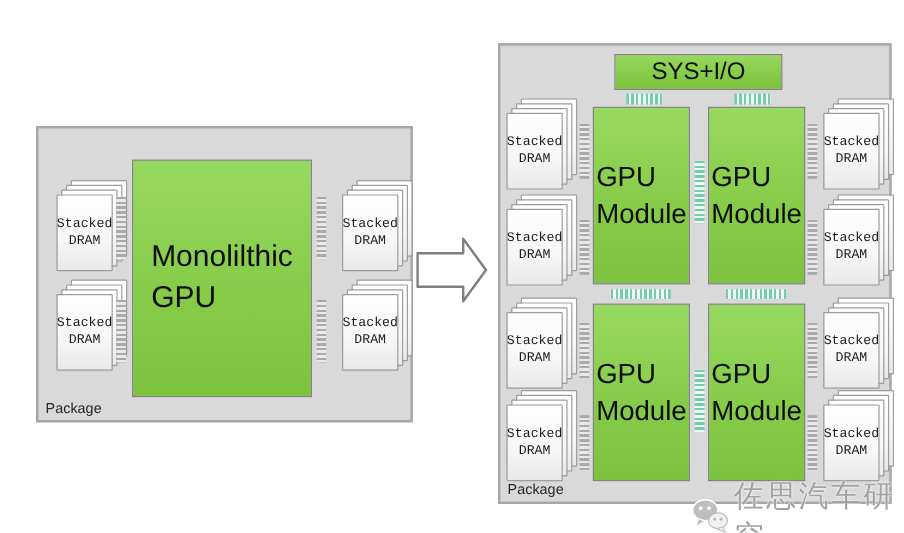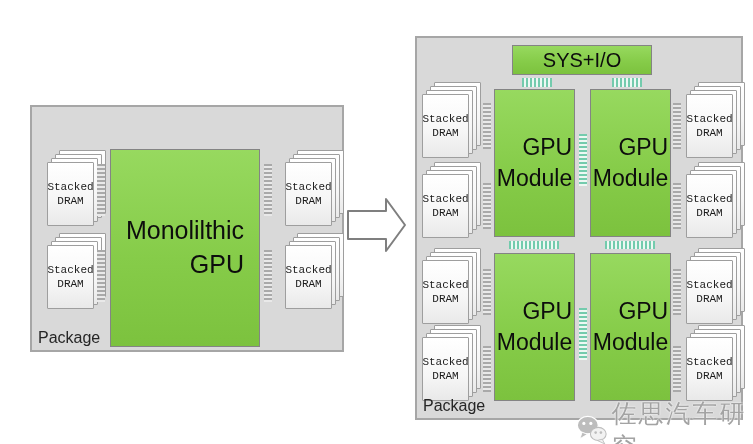--- a/index.html
+++ b/index.html
@@ -4,27 +4,27 @@
 <style>
   html,body{margin:0;padding:0;background:#fff;}
   .canvas{
     position:relative;width:753px;height:444px;background:#ffffff;overflow:hidden;
     font-family:"Liberation Sans", sans-serif;color:#111;
   }
   .package{
     position:absolute;background:#d9d9d9;border:2px solid #a6a6a6;box-sizing:border-box;
   }
   .pkg-label{
-    position:absolute;left:6px;bottom:3px;font-size:16px;color:#262626;white-space:nowrap;
+    position:absolute;left:6px;bottom:3px;font-size:12px;color:#262626;white-space:nowrap;
   }
   .green-box{
     position:absolute;box-sizing:border-box;
     background:linear-gradient(180deg,#97d95f 0%,#86cc49 55%,#7cc23e 100%);
     border:1px solid #848484;
-    display:flex;align-items:center;justify-content:center;text-align:right;
+    display:flex;align-items:center;justify-content:center;text-align:left;
   }
   .multiline{white-space:pre-line;}
   .chip-label{font-size:25px;line-height:1.35;color:#0d0d0d;}
   .module-label{font-size:23px;line-height:1.35;color:#0d0d0d;}
   .sysio-label{font-size:20px;color:#0d0d0d;}
   .stack{position:absolute;width:59px;height:76px;}
   .sheet{
     position:absolute;width:47px;height:64px;box-sizing:border-box;
     background:linear-gradient(180deg,#ffffff 0%,#f6f6f6 60%,#e9e9e9 100%);
     border:1px solid #9e9e9e;border-radius:1px;
@@ -49,21 +49,21 @@
     text-shadow:0 0 2px #ffffff,0 0 1px #ffffff;font-family:"Liberation Sans",sans-serif;
   }
 </style>
 </head>
 <body>
 
 <div class="canvas">
 
   <section class="package" style="left:30px;top:105px;width:314px;height:247px;">
 
-    <div class="green-box" style="left:78px;top:42px;width:150px;height:198px;">
+    <div class="green-box" style="left:78px;top:26px;width:150px;height:198px;">
       <span class="multiline chip-label">Monolilthic
 GPU</span>
     </div>
 
     <div class="stack" style="left:15px;top:43px;">
       <div class="sheet s0"></div>
       <div class="sheet s1"></div>
       <div class="sheet s2"></div>
       <div class="sheet front">
         <span class="multiline dram-label">Stacked

